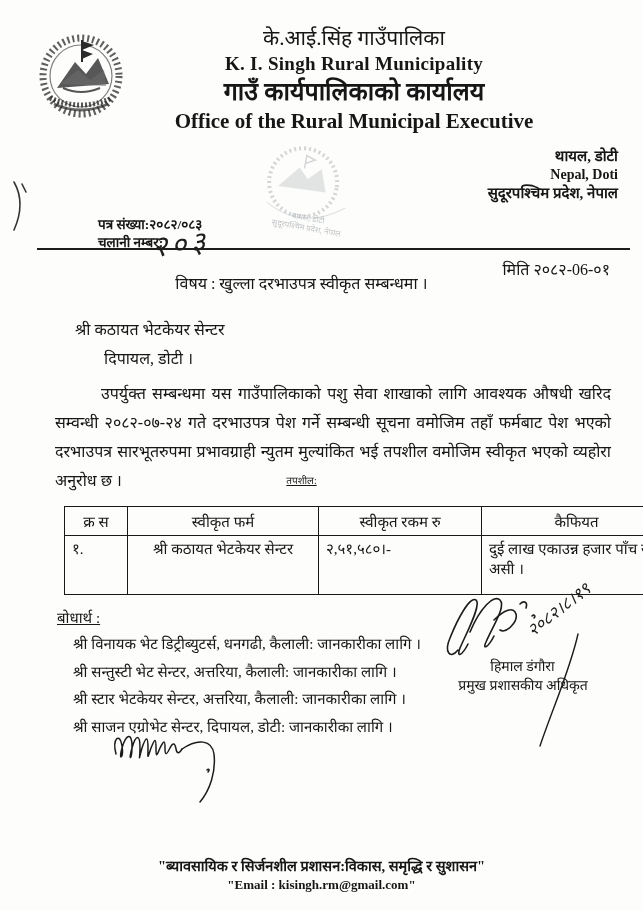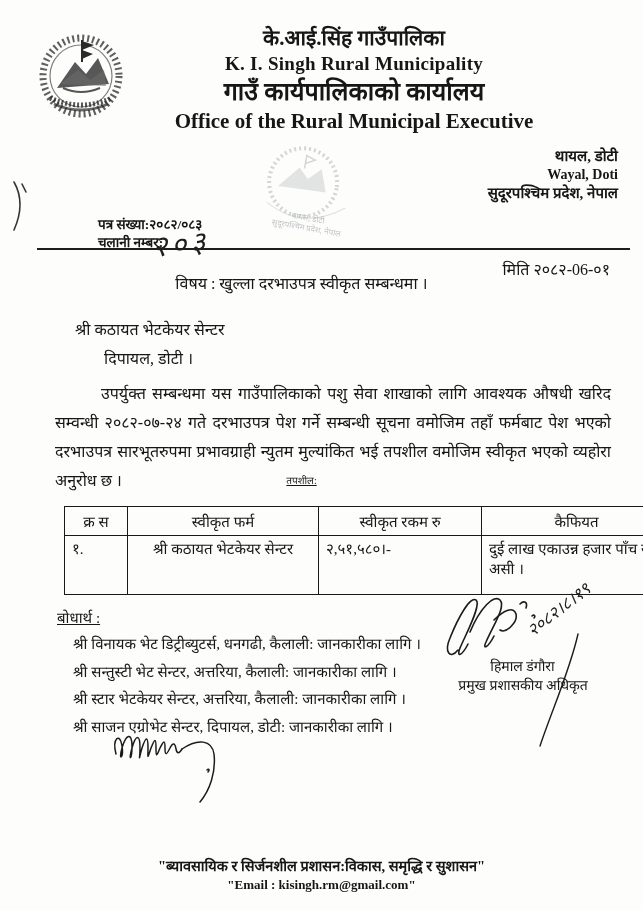--- a/index.html
+++ b/index.html
@@ -11,21 +11,21 @@
   .page{
     position:relative;width:643px;height:910px;overflow:hidden;
     background:#fdfdfb;
     color:#161616;
   }
   .np{font-family:"Liberation Serif","DejaVu Sans",serif;}
   .en{font-family:"Liberation Serif","DejaVu Serif",serif;}
 
   
   .hdr{position:absolute;left:95px;right:30px;top:26px;text-align:center;line-height:1.22;}
-  .hdr .t1{font-size:21px;font-weight:700;}
+  .hdr .t1{font-size:21px;font-weight:400;}
   .hdr .t2{font-size:19px;font-weight:700;letter-spacing:.3px;}
   .hdr .t3{font-size:25px;font-weight:700;margin-top:2px;}
   .hdr .t4{font-size:21px;font-weight:700;margin-top:2px;}
 
   .logo{position:absolute;left:30px;top:26px;width:102px;height:106px;}
 
   
   .stamp{position:absolute;left:250px;top:140px;width:122px;height:122px;
          opacity:.55;transform:rotate(10deg);color:#8e959b;text-align:center;}
   .stamp .sline{font-size:8px;line-height:10px;color:#8e959b;}
@@ -127,21 +127,21 @@
       </g>
     </svg>
     <div class="stxt">
       <div class="sline np">थायल, डोटी</div>
       <div class="sline np">सुदूरपश्चिम प्रदेश, नेपाल</div>
     </div>
   </div>
 
   <div class="addr">
     <div class="a-np np">थायल, डोटी</div>
-    <div class="a-en">Wayal, Doti</div>
+    <div class="a-en">Nepal, Doti</div>
     <div class="a-np np">सुदूरपश्चिम प्रदेश, नेपाल</div>
   </div>
 
   <div class="refblk">
     <div class="r1 np">पत्र संख्या:२०८२/०८३</div>
     <div class="r2 np">चलानी नम्बर:</div>
   </div>
   <div class="hand-dispatch np">२०३</div>
 
   <div class="rule"></div>

